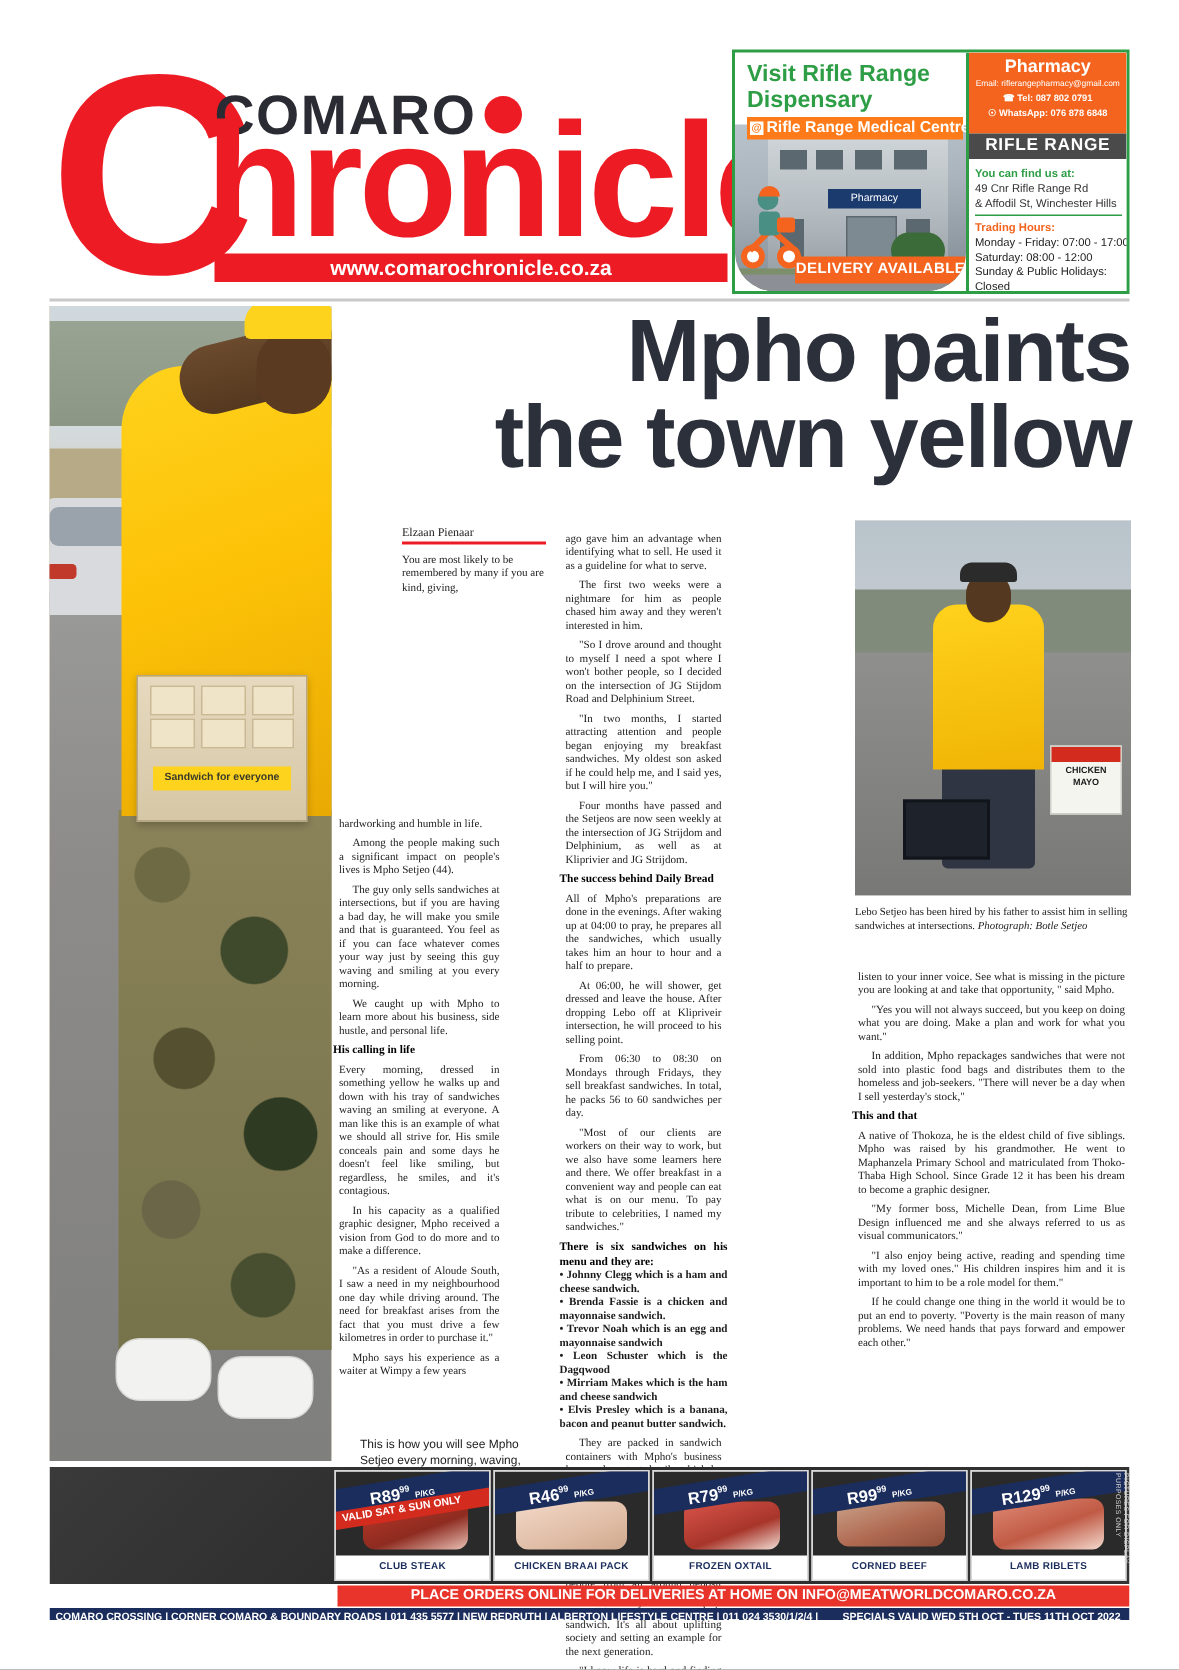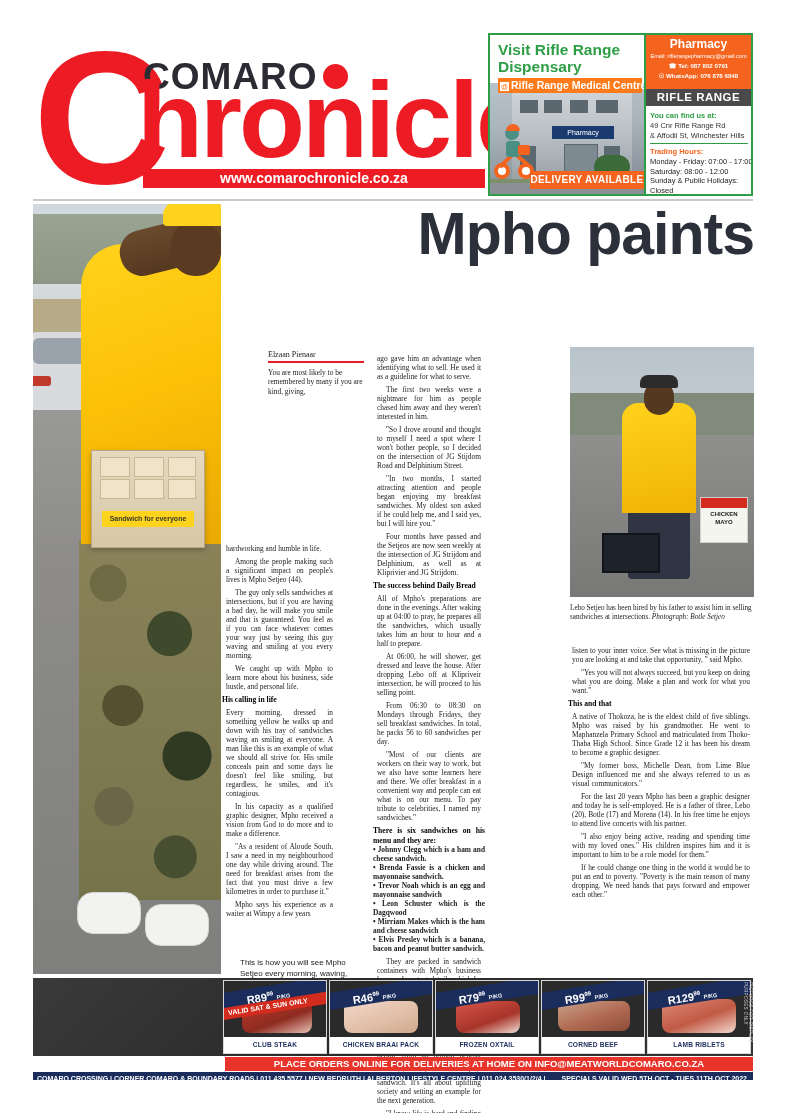--- a/index.html
+++ b/index.html
@@ -40,21 +40,21 @@
     font-weight:bold;font-size:12px;color:#1a1a1a;}
   .mh-tel{position:absolute;left:125px;top:0;font-family:"Liberation Sans",sans-serif;
     font-weight:bold;font-size:12px;color:#1a1a1a;}
   .mh-free{position:absolute;left:295px;top:0;font-family:"Liberation Sans",sans-serif;
     font-weight:bold;font-size:12px;color:#1a1a1a;}
   .mh-rule{position:absolute;left:33px;top:199px;width:720px;height:2px;background:#c9c9c9;}
 
   
   .phad{position:absolute;left:488px;top:33px;width:265px;height:163px;
     border:2px solid #2e9e46;background:#ffffff;box-sizing:border-box;overflow:hidden;}
-  .phad-left{position:absolute;left:0;top:0;width:154px;height:159px;overflow:hidden;}
+  .phad-left{position:absolute;left:0;top:0;width:154px;height:159px;overflow:hidden;border-radius:26px;}
   .phad-photo{
     position:absolute;left:0;top:48px;width:154px;height:111px;
     background:linear-gradient(175deg,#b9c3cb 0%,#aab4bd 38%,#98a3ac 62%,#7d8791 100%);
   }
   .phad-bld{
     position:absolute;left:22px;top:4px;width:120px;height:92px;
     background:linear-gradient(180deg,#cfd5d8 0%,#b5bcc1 55%,#9aa1a6 100%);
     border-top:3px solid #e3e7e9;
   }
   .phad-win{position:absolute;background:#5c6870;}
@@ -334,20 +334,21 @@
         <div>Monday - Friday: 07:00 - 17:00</div>
         <div>Saturday: 08:00 - 12:00</div>
         <div>Sunday &amp; Public Holidays:</div>
         <div>Closed</div>
       </div>
     </div>
   </div>
 
   <div class="headline">
     <div>Mpho paints</div>
+    <div>the town yellow</div>
   </div>
 
   <div class="hero">
     <div class="hero-sky"></div>
     <div class="hero-trees"></div>
     <div class="hero-field"></div>
     <div class="hero-road"></div>
     <div class="hero-car">
       <div class="hero-carwin"></div>
       <div class="hero-carlight"></div>
@@ -431,26 +432,26 @@
   </div>
   <div class="caption-lebo">
     <span>Lebo Setjeo has been hired by his father to assist him in selling sandwiches at intersections.</span>
     <em>Photograph: Botle Setjeo</em>
   </div>
   <div class="caption-mpho">This is how you will see Mpho Setjeo every morning, waving, smiling and greeting you.</div>
 
   <div class="col col4">
     <p class="noind">listen to your inner voice. See what is missing in the picture  you are looking at and take that opportunity, " said Mpho.</p>
     <p>"Yes you will not always succeed, but you keep on doing what you are doing. Make a plan and work for what you want."</p>
+    <p>In addition, Mpho repackages sandwiches that were not sold into plastic food bags and distributes them to the homeless and job-seekers. "There will never be a day when I sell yesterday's stock,"</p>
     <h3>This and that</h3>
     <p class="noind">A native of Thokoza, he is the eldest child of five siblings. Mpho was raised by his grandmother. He went to Maphanzela Primary School and matriculated from Thoko-Thaba High School. Since Grade 12 it has been his dream to become a graphic designer.</p>
     <p>"My former boss, Michelle Dean, from Lime Blue Design influenced me and she always referred to us as visual communicators."</p>
-    <p>For the last 20 years Mpho has been a graphic designer and today he is self-employed. He is a father of three, Lebo (20), Botle (17) and Morena (14). In his free time he enjoys to attend live concerts with his partner.</p>
     <p>"I also enjoy being active, reading and spending time with my loved ones." His children inspires him and it is important to him to be a role model for them."</p>
-    <p>If he could change one thing in the world it would be to put an end to poverty. "Poverty is the main reason of many dropping. We need hands that pays forward and empower each other."</p>
+    <p>If he could change one thing in the world it would be to put an end to poverty. "Poverty is the main reason of many problems. We need hands that pays forward and empower each other."</p>
   </div>
 
   <div class="mwad">
     <div class="mw-bg"></div>
 
 
     <div class="mw-item" style="left:190px;">
       <div class="mw-img">
         <div class="mw-meat" style="left:18px;top:18px;width:70px;height:34px;background:linear-gradient(160deg,#c0392b 0%,#8e2b20 60%,#e8c0b4 100%);"></div>
       </div>

